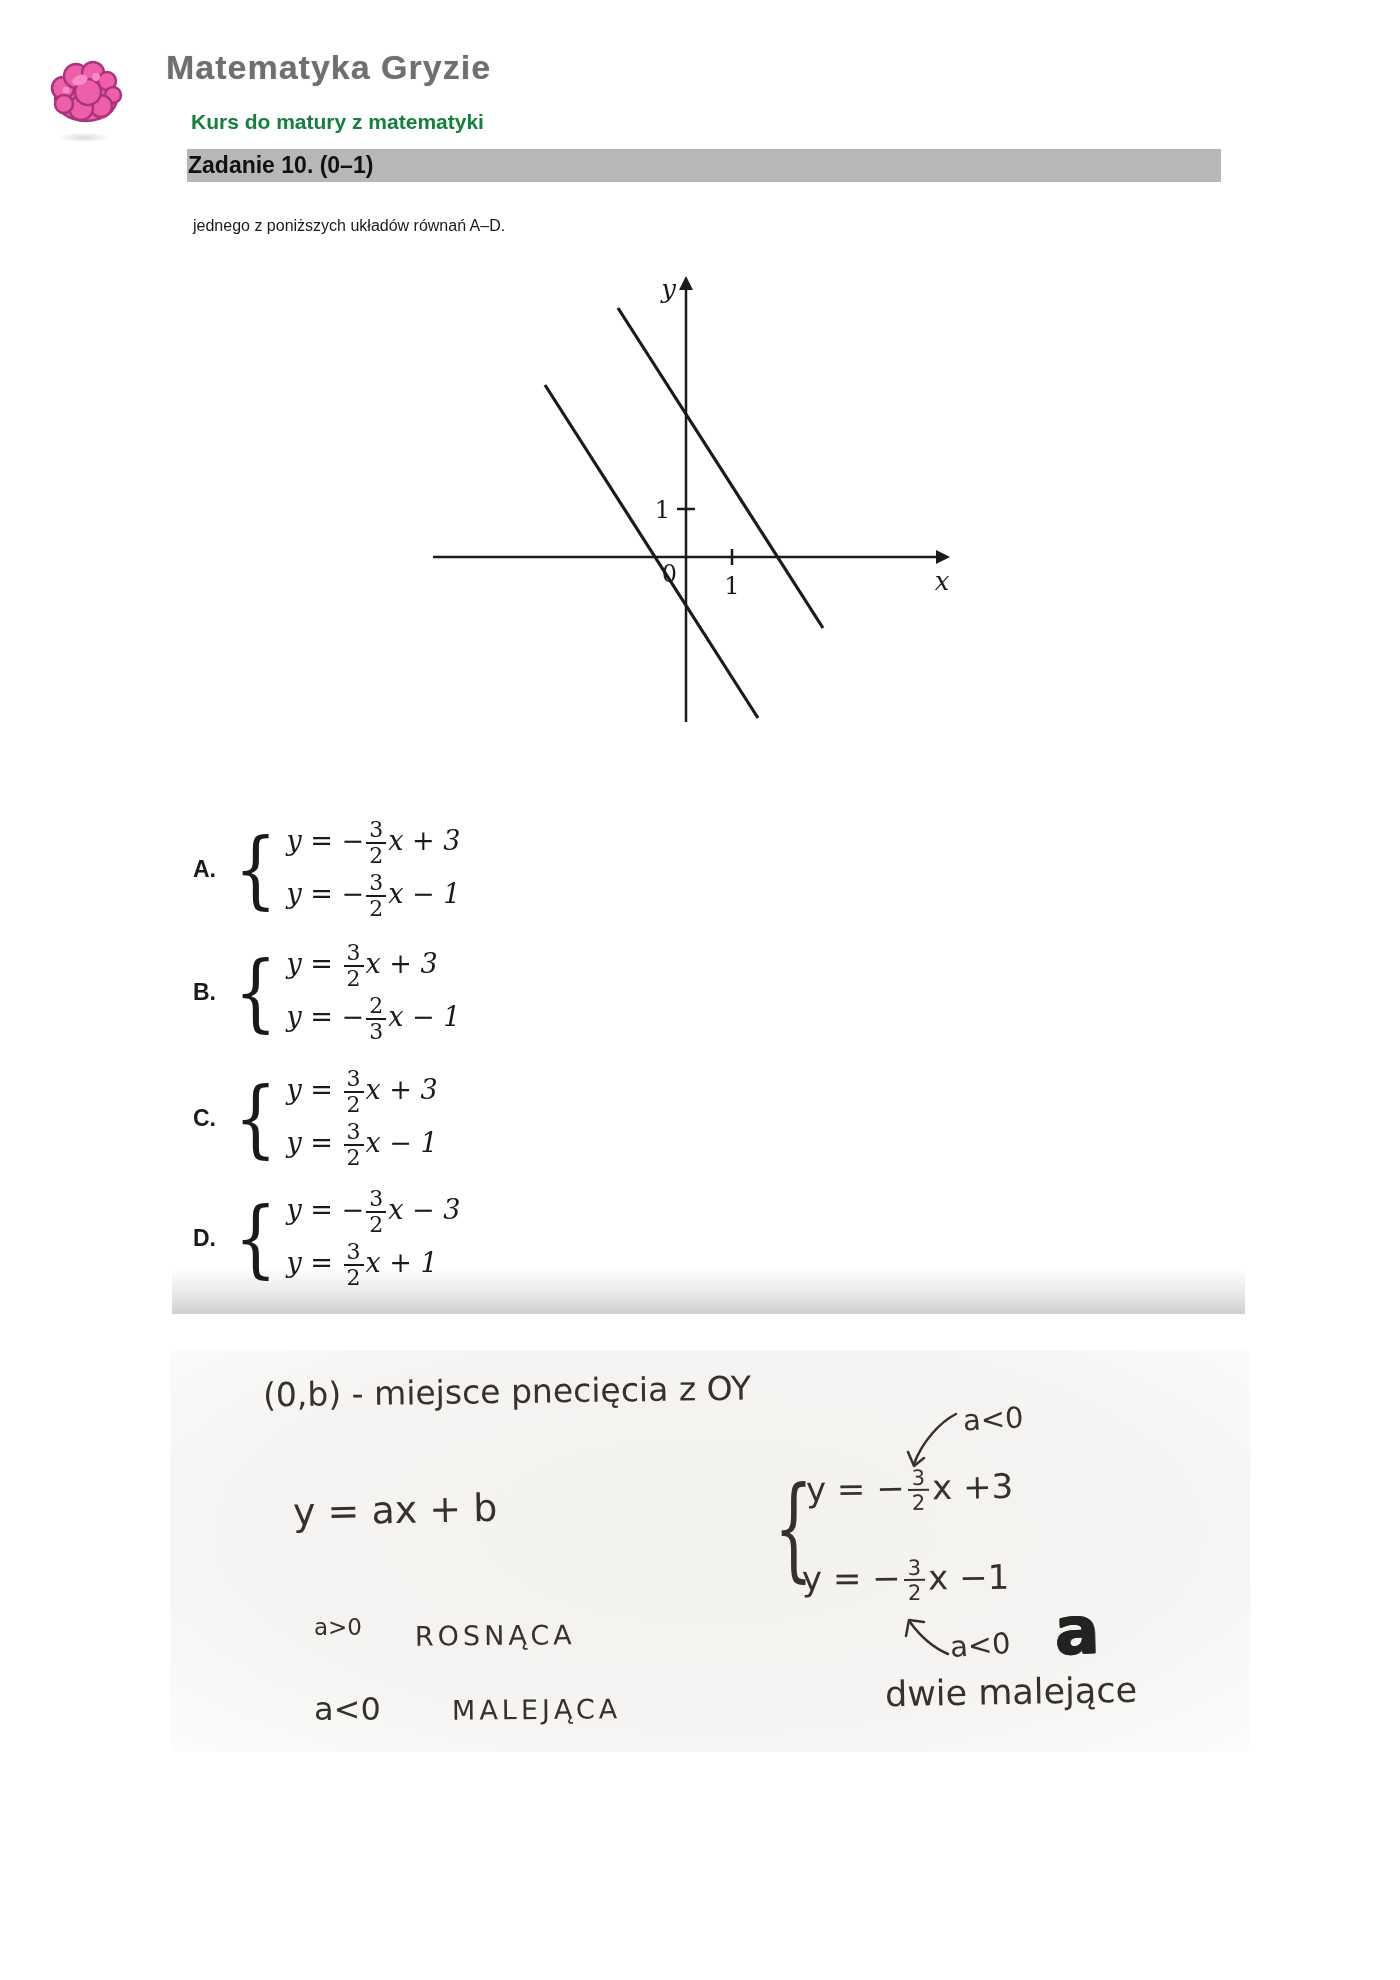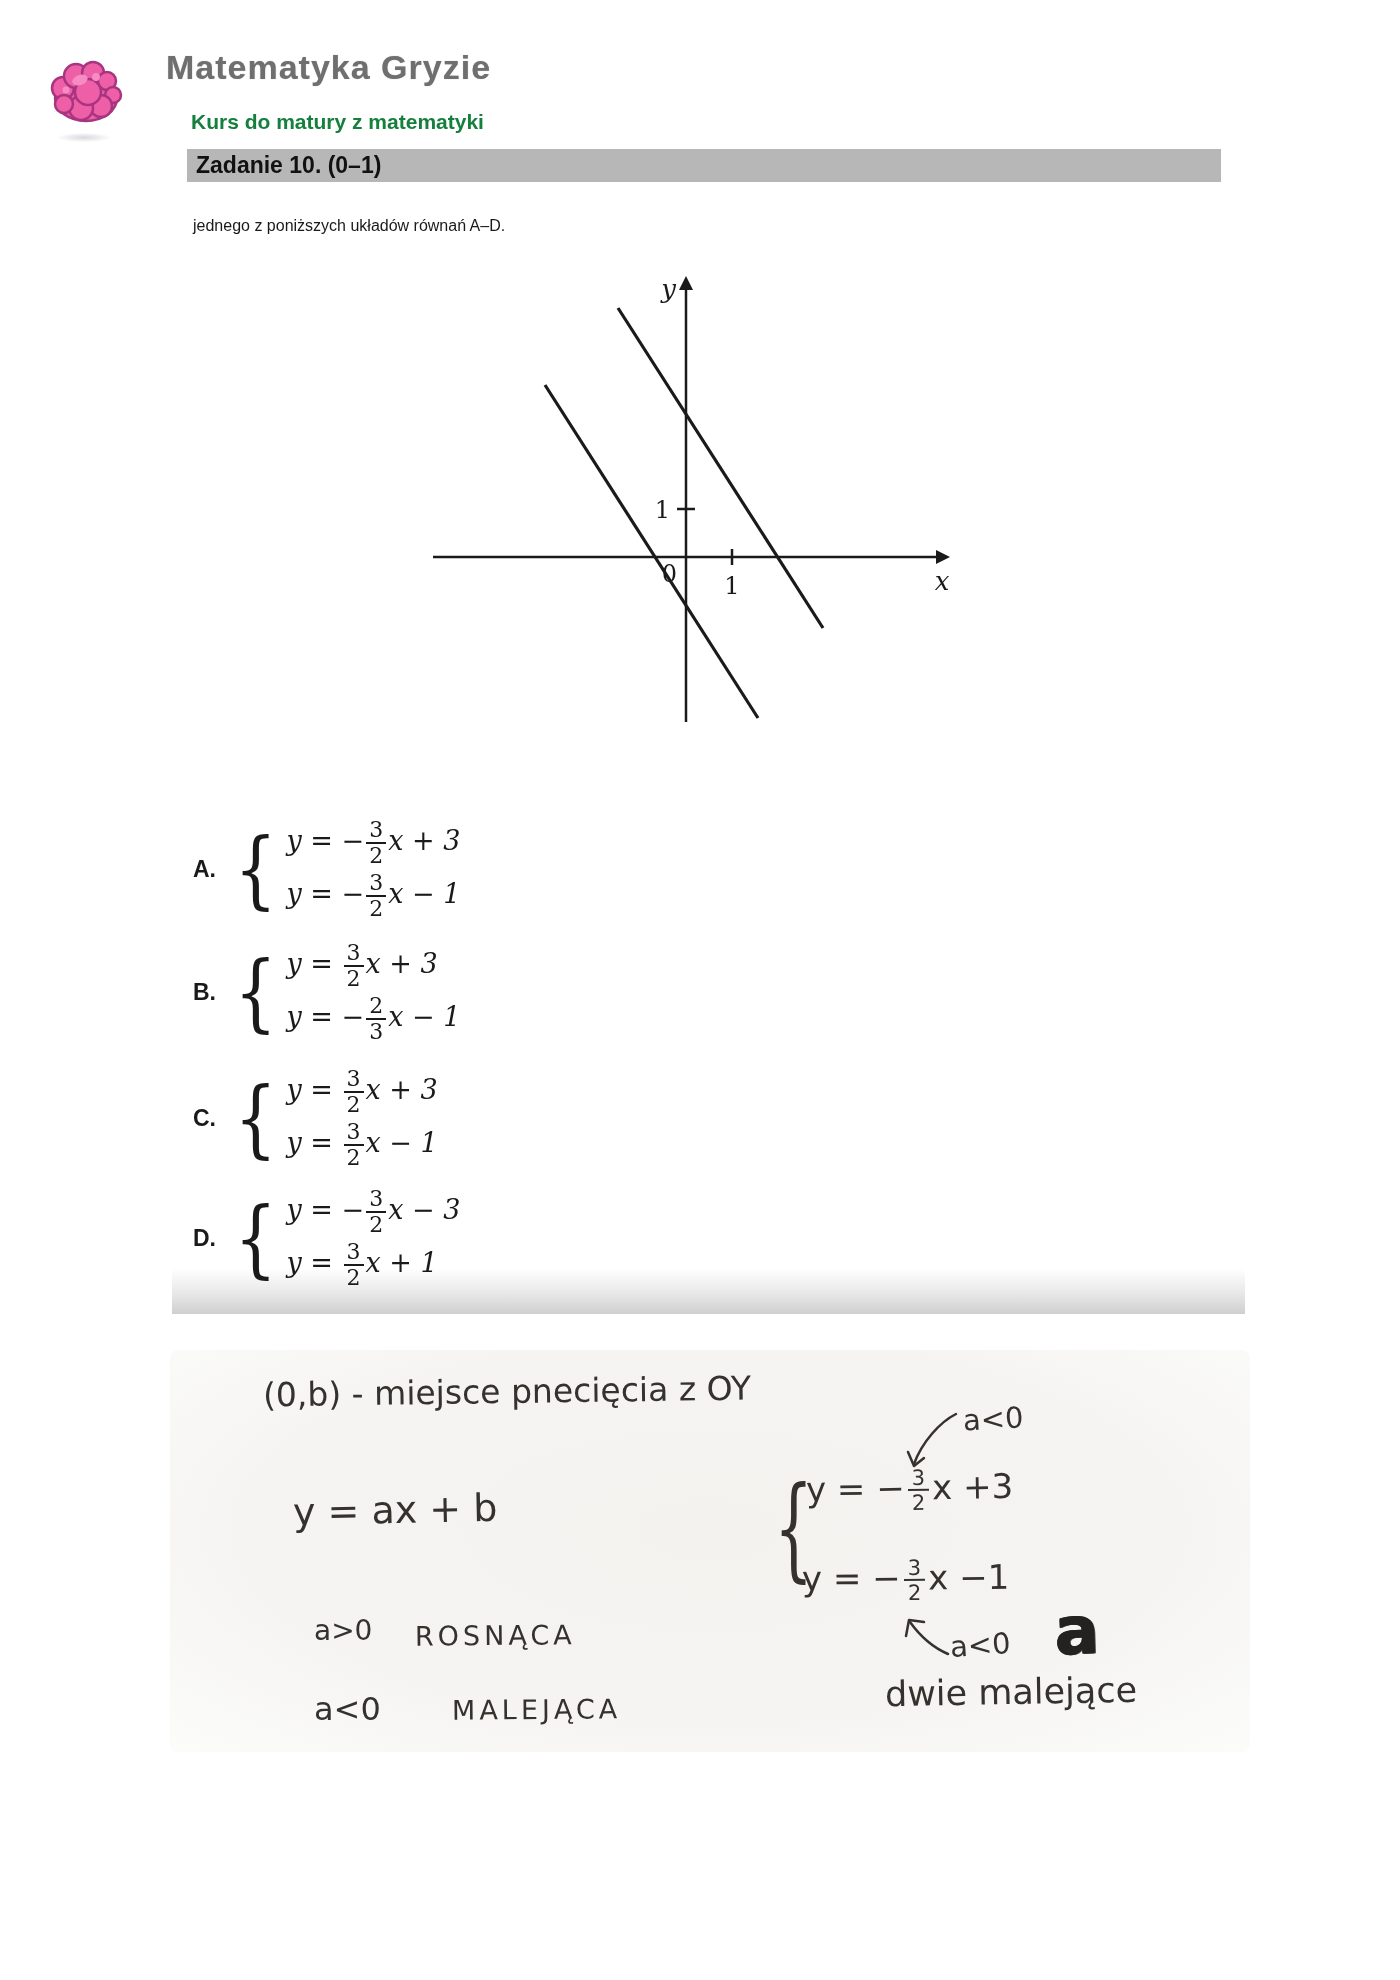--- a/index.html
+++ b/index.html
@@ -15,21 +15,21 @@
     letter-spacing:1px;text-shadow:0 0 1px rgba(111,111,111,.55);
   }
   #brand-subtitle{left:191px;top:110px;font-size:21px;font-weight:bold;color:#15803d;text-align:right;}
   #logo{left:46px;top:50px;width:80px;height:88px;}
   #logo-shadow{left:58px;top:133px;width:52px;height:9px;border-radius:50%;
     background:radial-gradient(ellipse,#d8d8e0 0%,rgba(255,255,255,0) 75%);}
 
   
   #task-bar{left:187px;top:149px;width:1034px;height:33px;background:#b7b7b7;
     display:flex;align-items:center;}
-  #task-bar span{font-size:23px;font-weight:bold;color:#111;padding-left:9px;}
+  #task-bar span{font-size:23px;font-weight:bold;color:#111;padding-left:1px;}
   #task-line1{left:193px;top:188px;font-size:21px;}
   #task-line2{left:193px;top:217px;font-size:16px;}
   #question-line{left:193px;top:762px;font-size:21px;}
 
   
   #graph{left:380px;top:260px;width:600px;height:480px;}
   #graph text{font-family:"DejaVu Serif",serif;font-size:24px;fill:#1a1a1a;}
   #graph .it{font-style:italic;font-size:26px;}
 
   
@@ -52,21 +52,21 @@
 
   
   #paper{left:170px;top:1350px;width:1080px;height:402px;border-radius:8px;
     background:radial-gradient(ellipse at 50% 45%,#f3f2ef 0%,#f5f4f2 60%,#fcfcfb 100%);}
   .hw{position:absolute;font-family:"DejaVu Sans",sans-serif;color:#35322e;white-space:nowrap;}
   .hwfrac{display:inline-flex;flex-direction:column;text-align:center;vertical-align:middle;
     font-size:.62em;line-height:1.1;margin:0 3px;}
   .hwfrac .num{border-bottom:2px solid #35322e;padding:0 4px;}
   #hw-line1{left:263px;top:1372px;font-size:33px;transform:rotate(-.8deg);}
   #hw-line2{left:293px;top:1488px;font-size:38px;transform:rotate(-1.2deg);}
-  #hw-a-pos{left:314px;top:1614px;font-size:28px;}
+  #hw-a-pos{left:314px;top:1614px;font-size:23px;}
   #hw-rosnaca{left:415px;top:1620px;font-size:27px;letter-spacing:4px;transform:rotate(-.6deg);}
   #hw-a-neg{left:314px;top:1690px;font-size:32px;}
   #hw-malejaca{left:452px;top:1694px;font-size:27px;letter-spacing:4px;transform:rotate(-.5deg);}
   #hw-annot-top{left:963px;top:1402px;font-size:29px;transform:rotate(-3deg);}
   #hw-brace{left:758px;top:1472px;font-size:112px;font-family:"DejaVu Serif",serif;
     color:#35322e;transform:scaleX(.55);line-height:1;}
   #hw-eq1{left:806px;top:1466px;font-size:34px;transform:rotate(-1deg);}
   #hw-eq2{left:802px;top:1556px;font-size:34px;transform:rotate(-.5deg);}
   #hw-annot-bottom{left:950px;top:1628px;font-size:29px;transform:rotate(-4deg);}
   #hw-big-a{left:1054px;top:1592px;font-size:66px;font-weight:bold;color:#242220;

